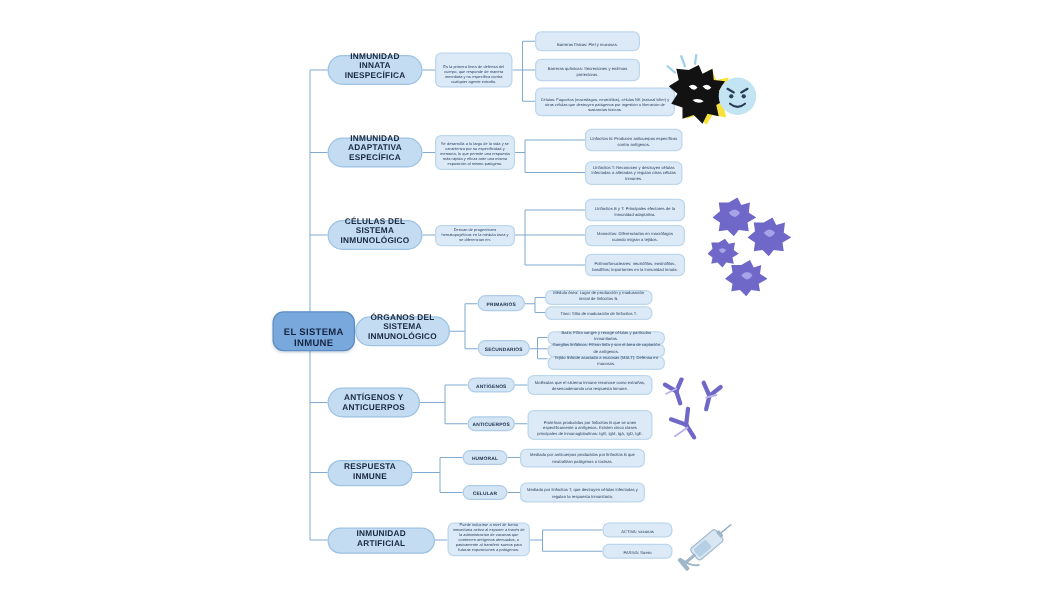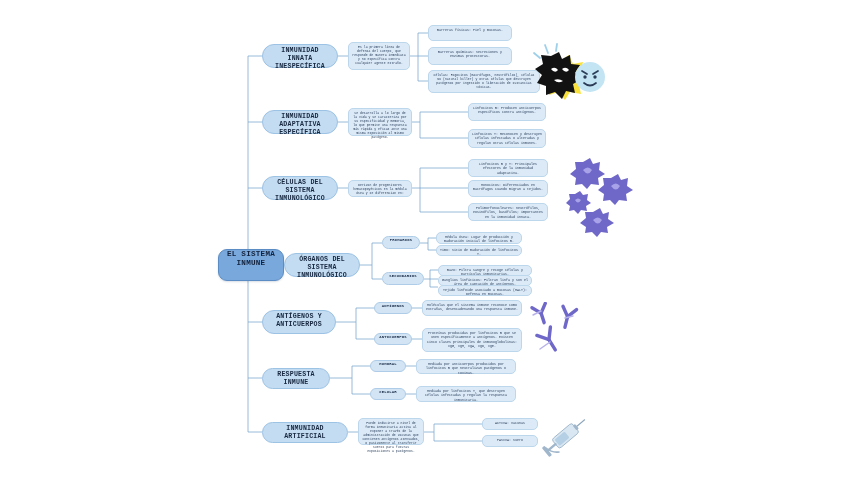--- a/index.html
+++ b/index.html
@@ -29,26 +29,25 @@
     width: 848px;
     height: 477px;
     pointer-events: none;
   }
 
   
   .node {
     position: absolute;
     box-sizing: border-box;
     display: flex;
-    align-items: flex-start;
+    align-items: flex-end;
     justify-content: center;
     text-align: center;
     line-height: 1.18;
     color: #1b2a45;
-    font-family: Liberation Mono, monospace;
   }
 
   
   .root {
     background: #79a8dd;
     border: 1px solid #5b8cc4;
     border-radius: 9px;
     font-size: 7.6px;
     font-weight: bold;
     letter-spacing: 0.25px;

